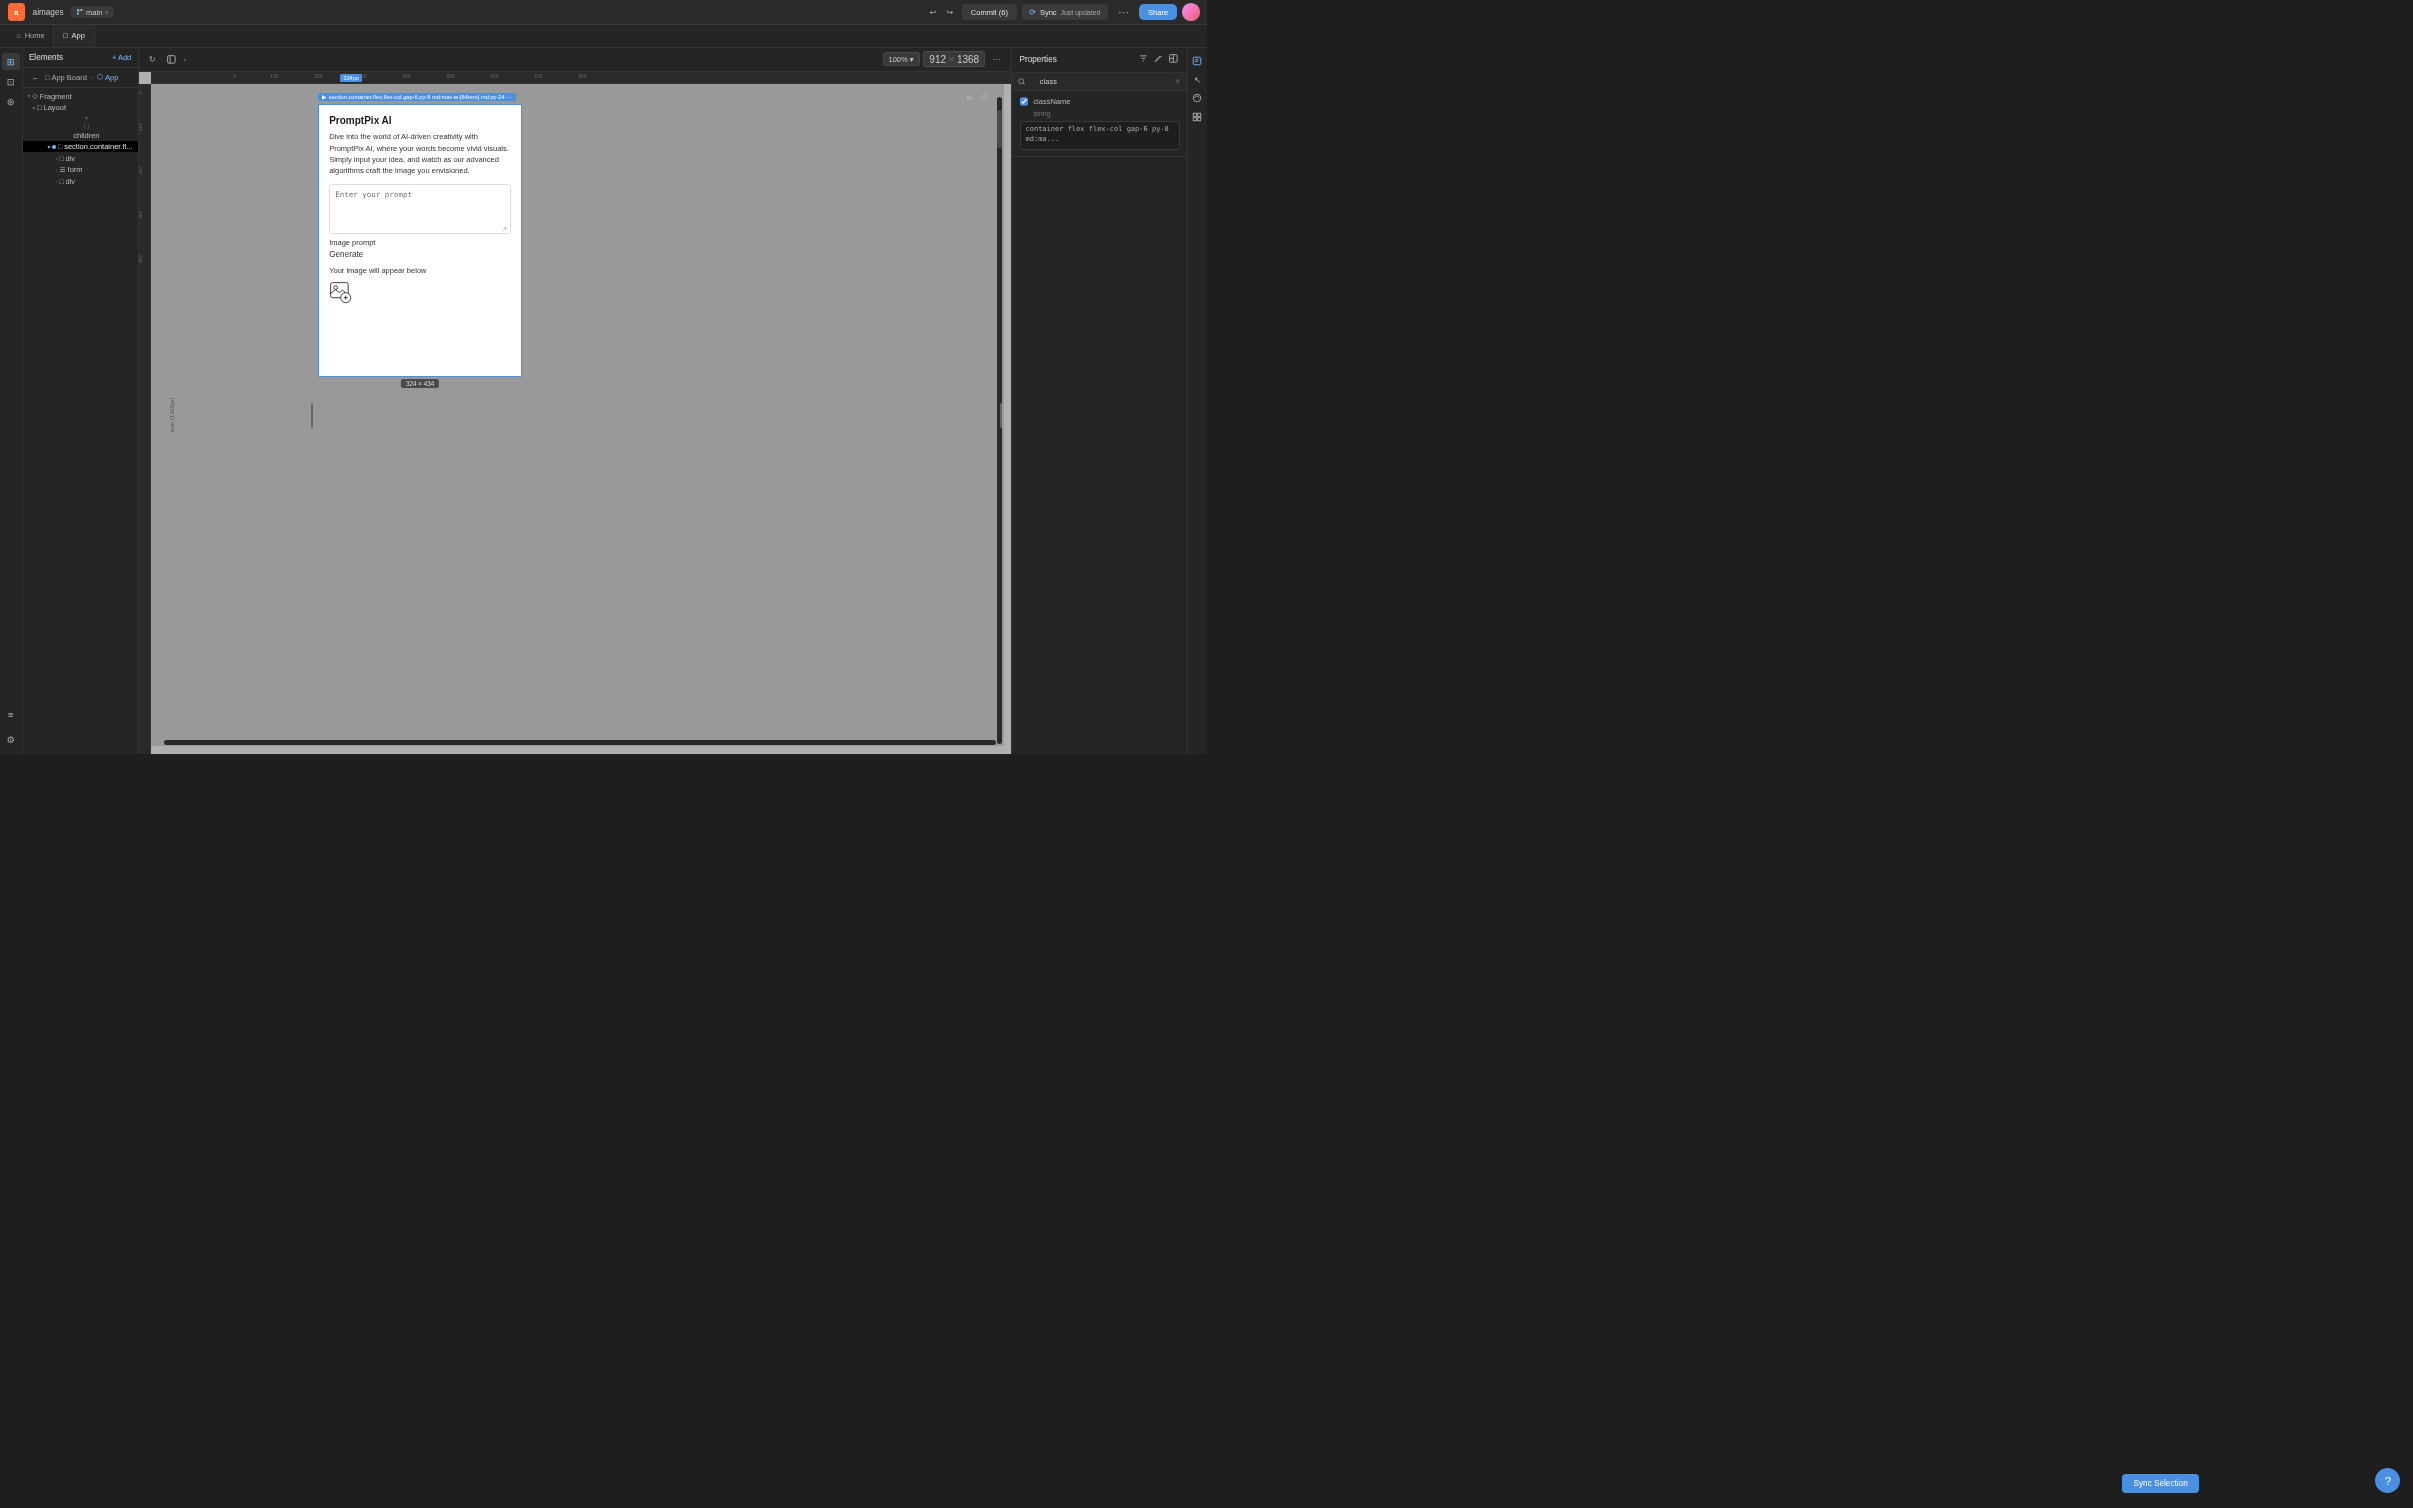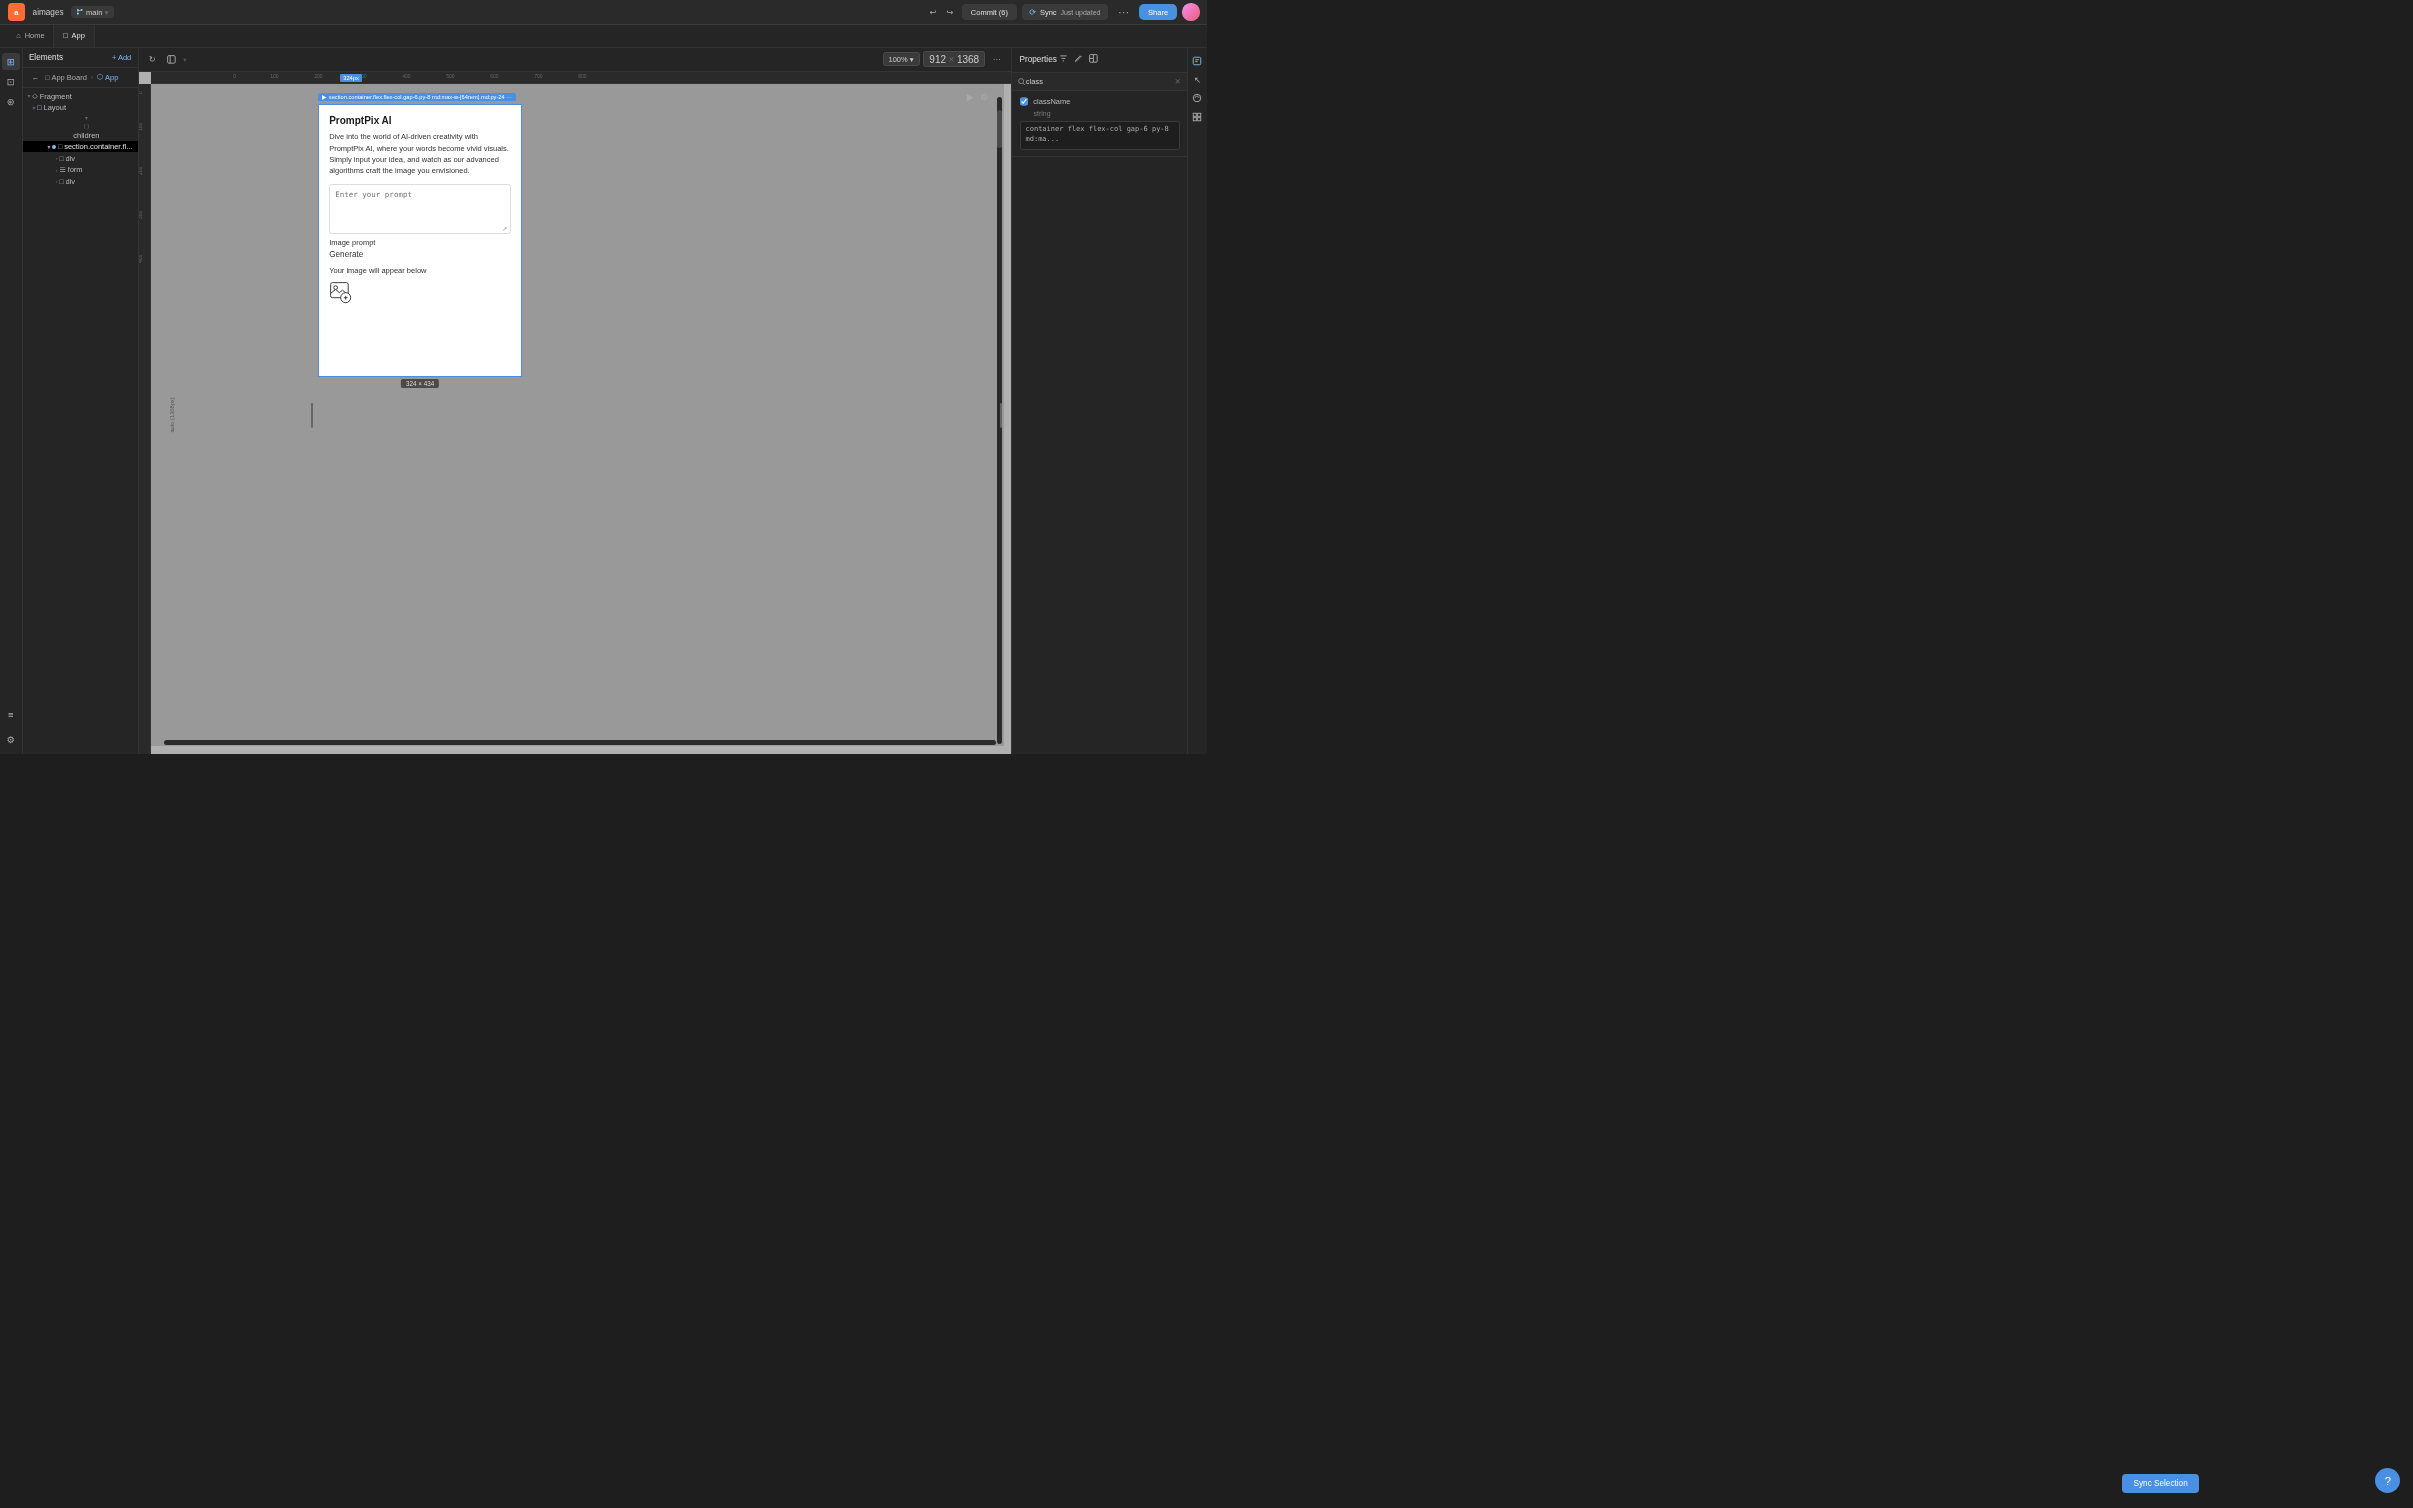--- a/index.html
+++ b/index.html
@@ -75,26 +75,26 @@
     .preview-desc { font-size: 7.5px; color: #333; line-height: 1.5; margin-bottom: 7.5px; }
     .preview-textarea-wrapper { position: relative; margin-bottom: 2.5px; }
     .preview-textarea { width: 100%; height: 50px; border: 0.6px solid #ddd; border-radius: 2.5px; padding: 5px; font-size: 7.5px; color: #999; resize: none; outline: none; }
     .preview-label { font-size: 7.5px; color: #333; margin-bottom: 2.5px; }
     .preview-generate { font-size: 8.2px; color: #333; margin-bottom: 7.5px; font-weight: 500; cursor: pointer; }
     .preview-result { font-size: 7.5px; color: #333; margin-bottom: 5px; }
     .preview-icon { width: 25px; height: 25px; display: flex; align-items: center; justify-content: center; }
 
     
     .right-panel { width: 176px; background: #252525; border-left: 0.6px solid #333; display: flex; flex-direction: column; }
-    .right-panel-header { display: flex; align-items: center; justify-content: flex-start; padding: 5px 7.5px; border-bottom: 0.6px solid #333; }
+    .right-panel-header { display: flex; align-items: center; justify-content: space-between; padding: 5px 7.5px; border-bottom: 0.6px solid #333; }
     .right-panel-title { font-size: 8.2px; font-weight: 500; color: #e0e0e0; }
     .right-panel-icons { display: flex; gap: 2.5px; }
     .right-icon-btn { background: transparent; border: none; color: #aaa; cursor: pointer; padding: 1.9px; font-size: 8.8px; border-radius: 1.9px; }
     
-    .search-bar { display: flex; align-items: flex-end; gap: 0; padding: 3.8px 6.3px; border-bottom: 0.6px solid #333; background: #2a2a2a; }
+    .search-bar { display: flex; align-items: flex-end; gap: 14px; padding: 3.8px 6.3px; border-bottom: 0.6px solid #333; background: #2a2a2a; }
     .search-input { flex: 1; background: transparent; border: none; color: #ccc; font-size: 7.5px; outline: none; }
     .search-clear { color: #666; cursor: pointer; font-size: 7.5px; }
     
     .prop-section { padding: 6.3px 7.5px; border-bottom: 0.6px solid #333; }
     .prop-row { display: flex; align-items: center; gap: 5px; margin-bottom: 3.8px; }
     .prop-checkbox { width: 8.8px; height: 8.8px; accent-color: #4a90e2; }
     .prop-label { font-size: 7.5px; color: #bbb; }
     .prop-sublabel { font-size: 7px; color: #777; padding-left: 14px; margin-bottom: 3.8px; }
     .prop-value-box { background: #1e1e1e; border: 0.6px solid #3a3a3a; border-radius: 2.5px; padding: 3.8px 5px; font-size: 7px; color: #aaa; width: 100%; font-family: monospace; line-height: 1.4; }
 

